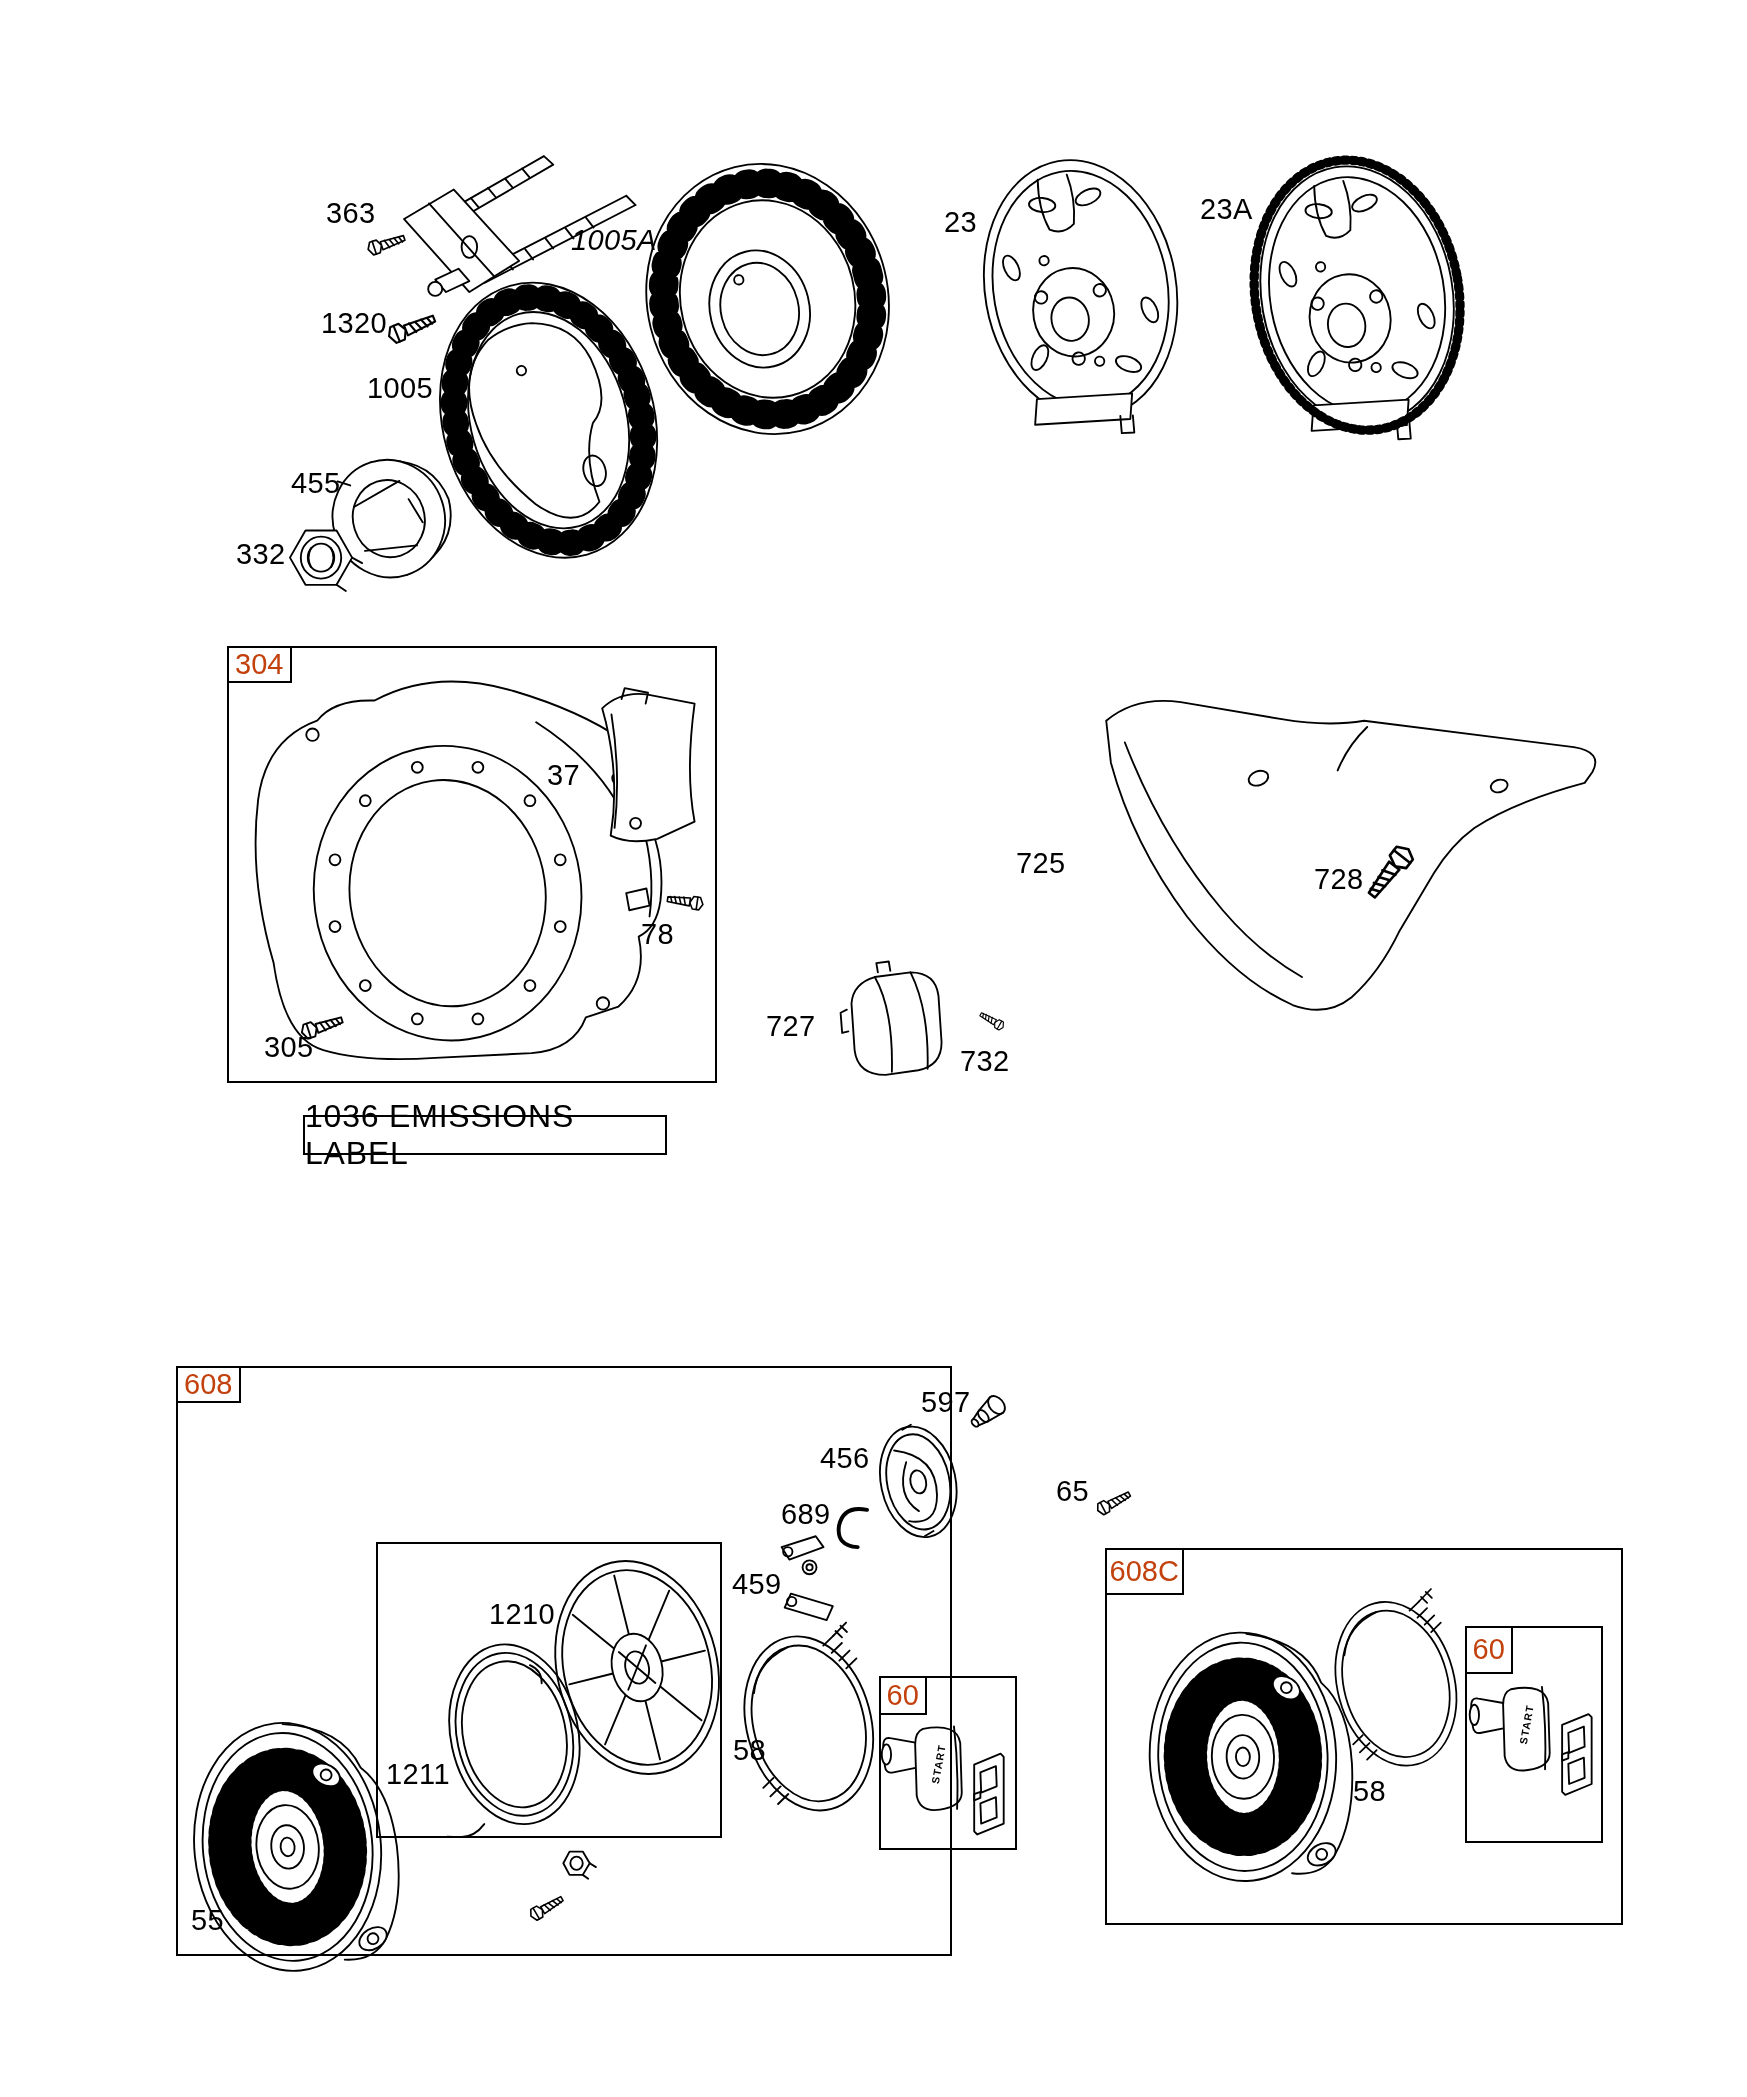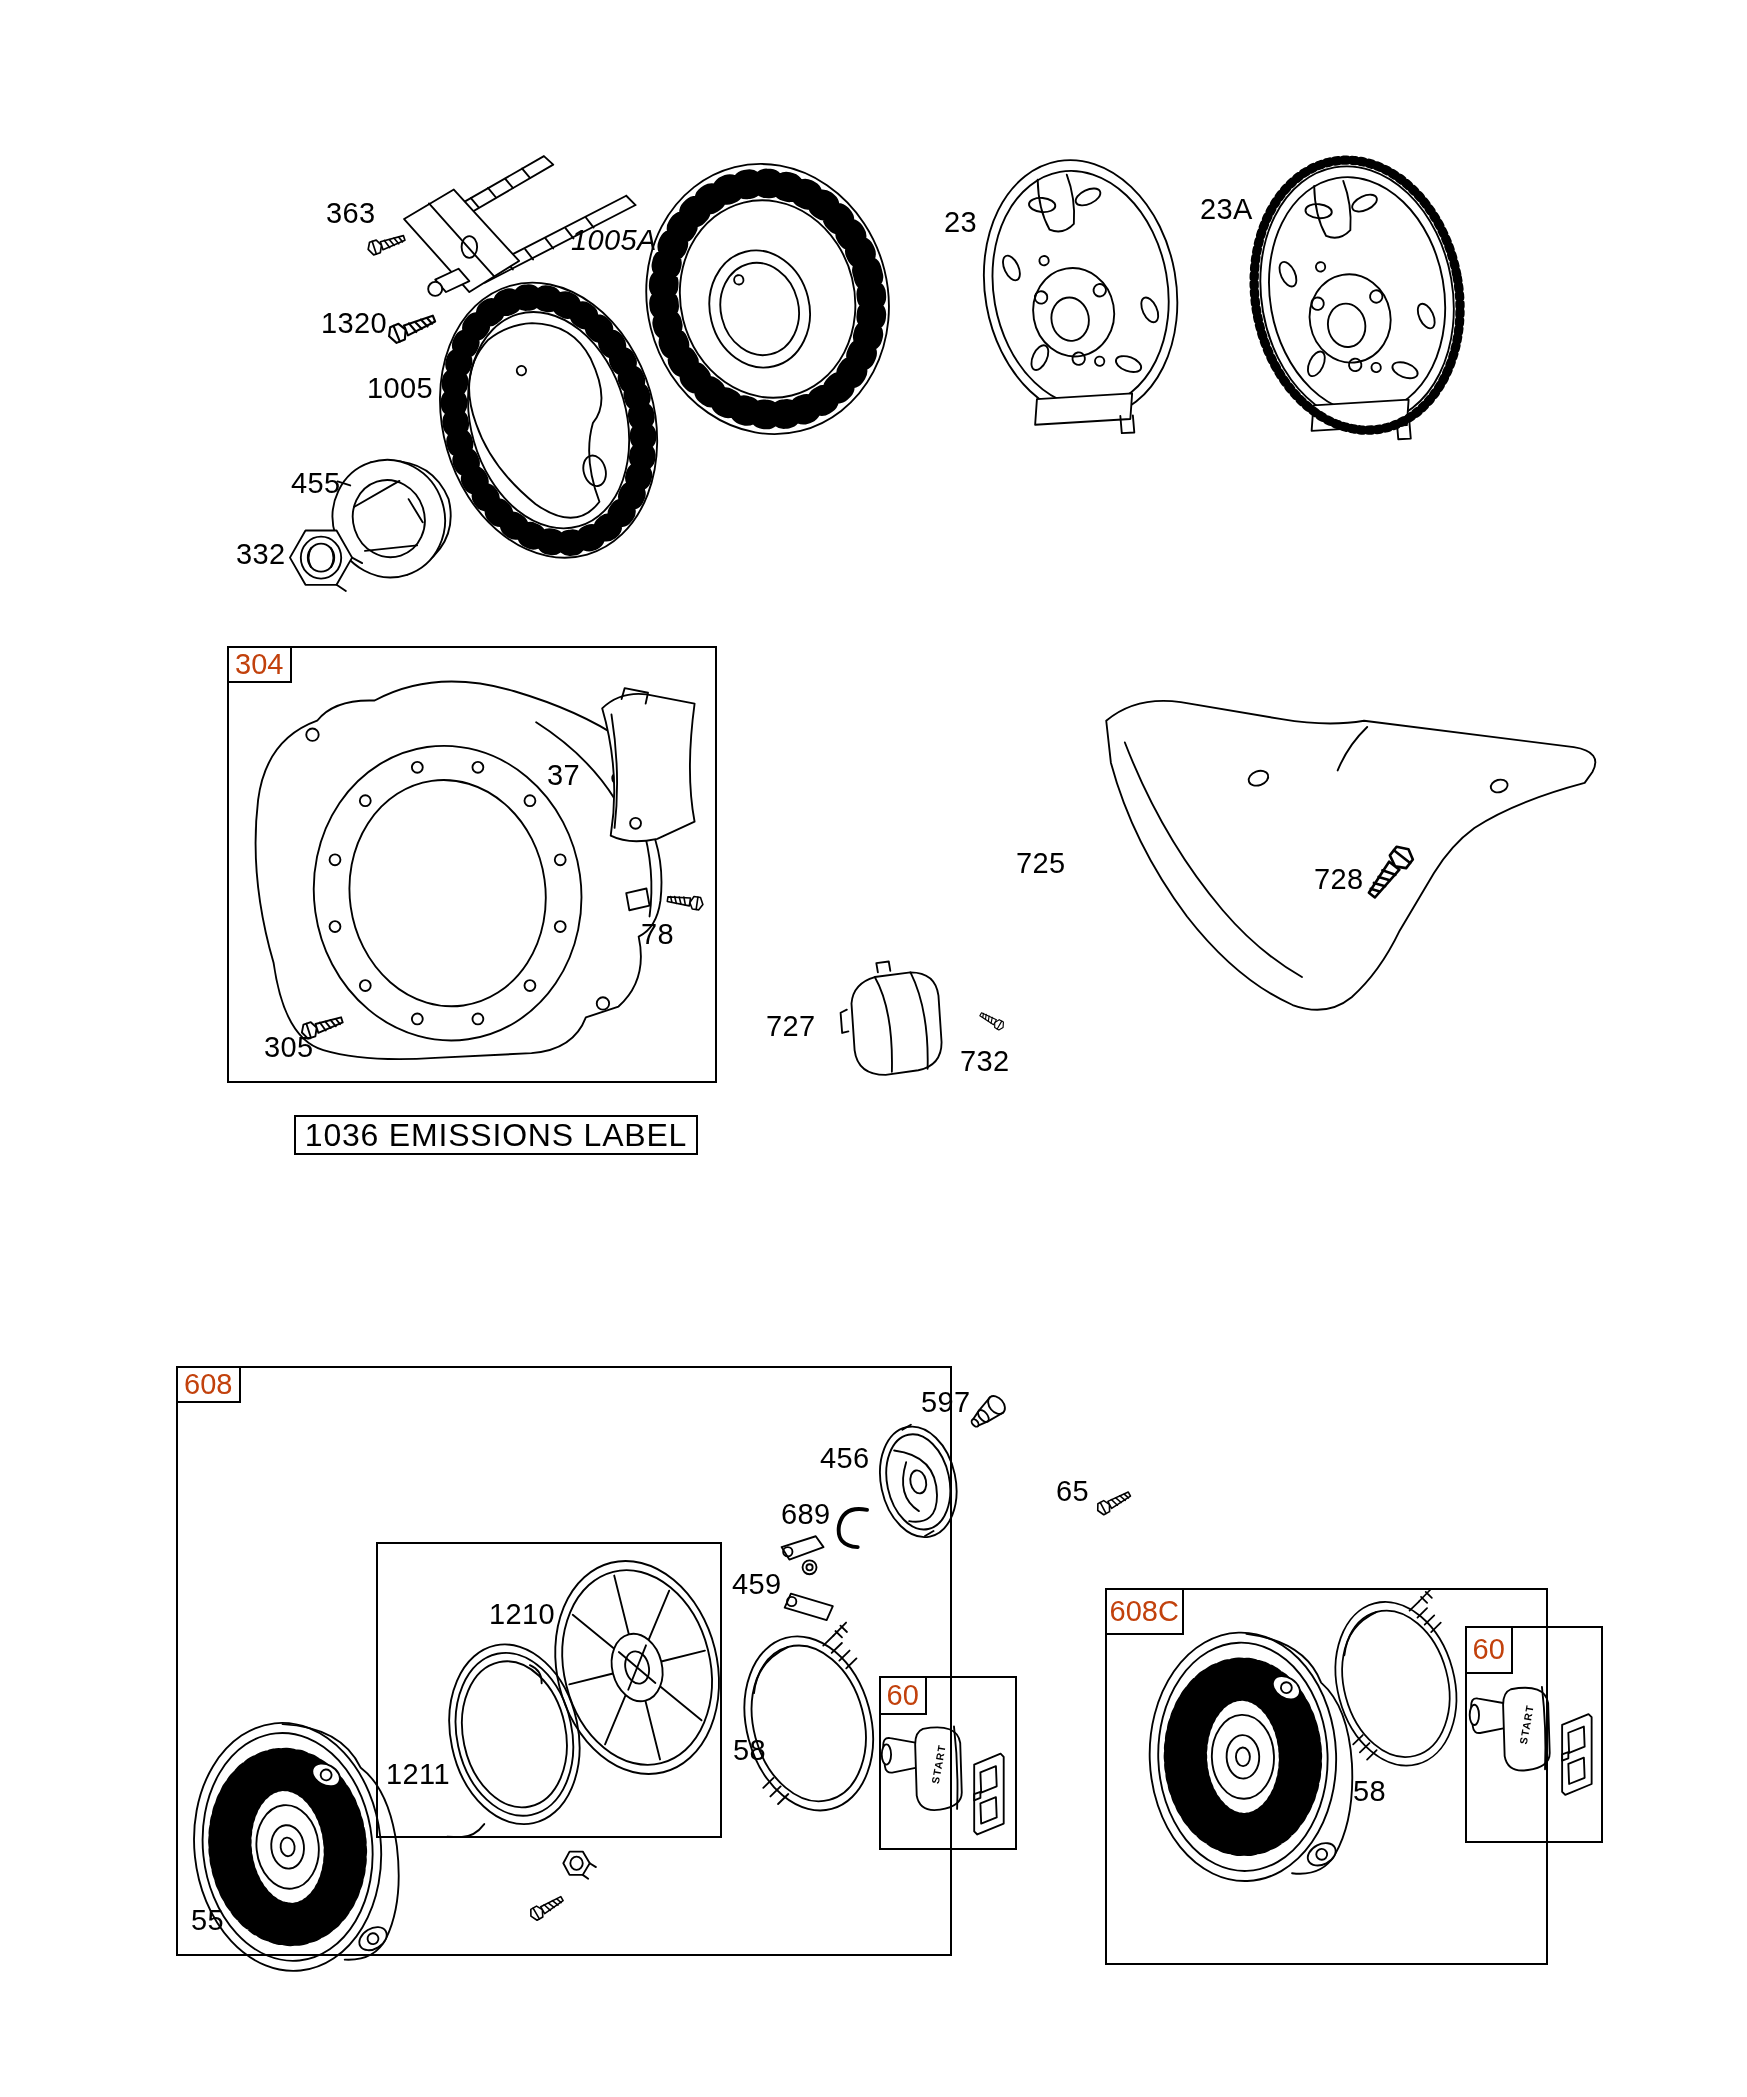--- a/index.html
+++ b/index.html
@@ -286,39 +286,39 @@
 
     </g>
   </svg>
 
   <div class="pbox" style="left:227px; top:646px; width:490px; height:437px;">
     <div class="tab" style="width:65px; height:37px;">
       <span>304</span>
     </div>
   </div>
 
-  <div class="embox" style="left:294px; top:1115px; width:404px; height:40px;">
+  <div class="embox" style="left:303px; top:1115px; width:364px; height:40px;">
     <span>1036 EMISSIONS LABEL</span>
   </div>
 
   <div class="pbox" style="left:176px; top:1366px; width:776px; height:590px;">
     <div class="tab" style="width:65px; height:37px;">
       <span>608</span>
     </div>
   </div>
 
   <div class="pbox" style="left:376px; top:1542px; width:346px; height:296px;"></div>
 
   <div class="pbox" style="left:879px; top:1676px; width:138px; height:174px;">
     <div class="tab" style="width:48px; height:39px;">
       <span>60</span>
     </div>
   </div>
 
-  <div class="pbox" style="left:1105px; top:1588px; width:443px; height:377px;">
+  <div class="pbox" style="left:1105px; top:1548px; width:518px; height:377px;">
     <div class="tab" style="width:79px; height:47px;">
       <span>608C</span>
     </div>
   </div>
 
   <div class="pbox" style="left:1465px; top:1626px; width:138px; height:217px;">
     <div class="tab" style="width:48px; height:48px;">
       <span>60</span>
     </div>
   </div>

